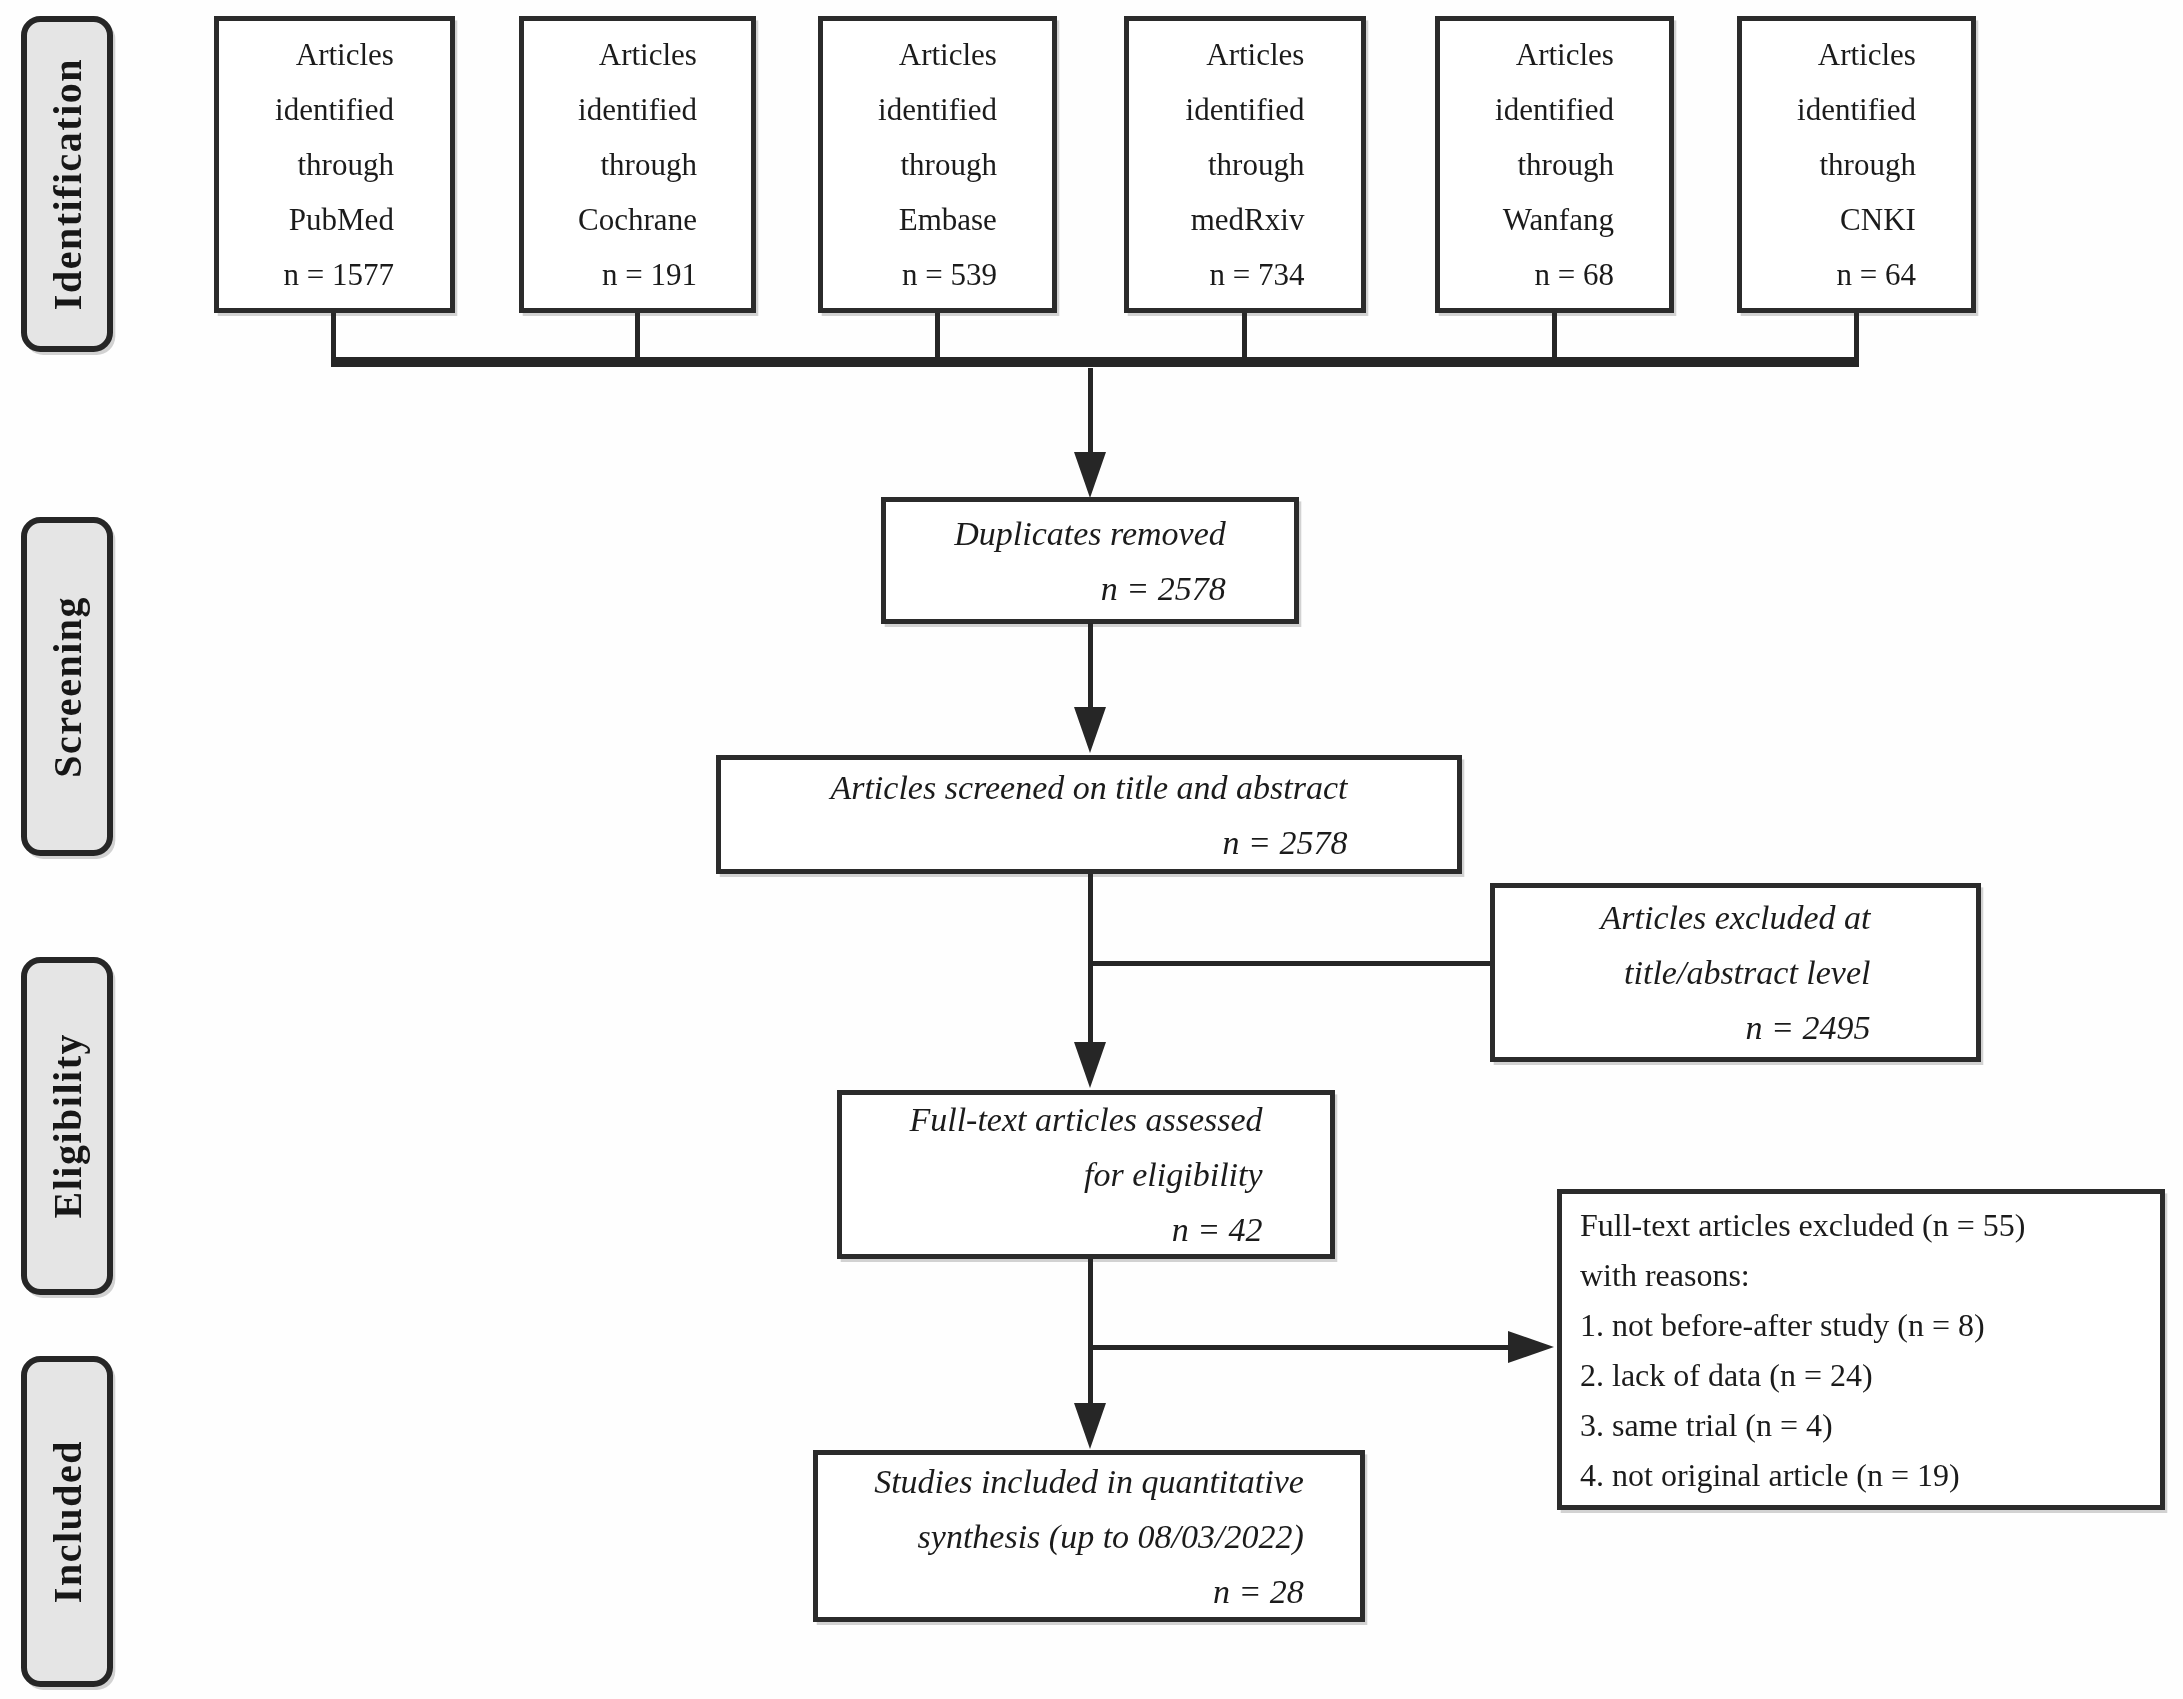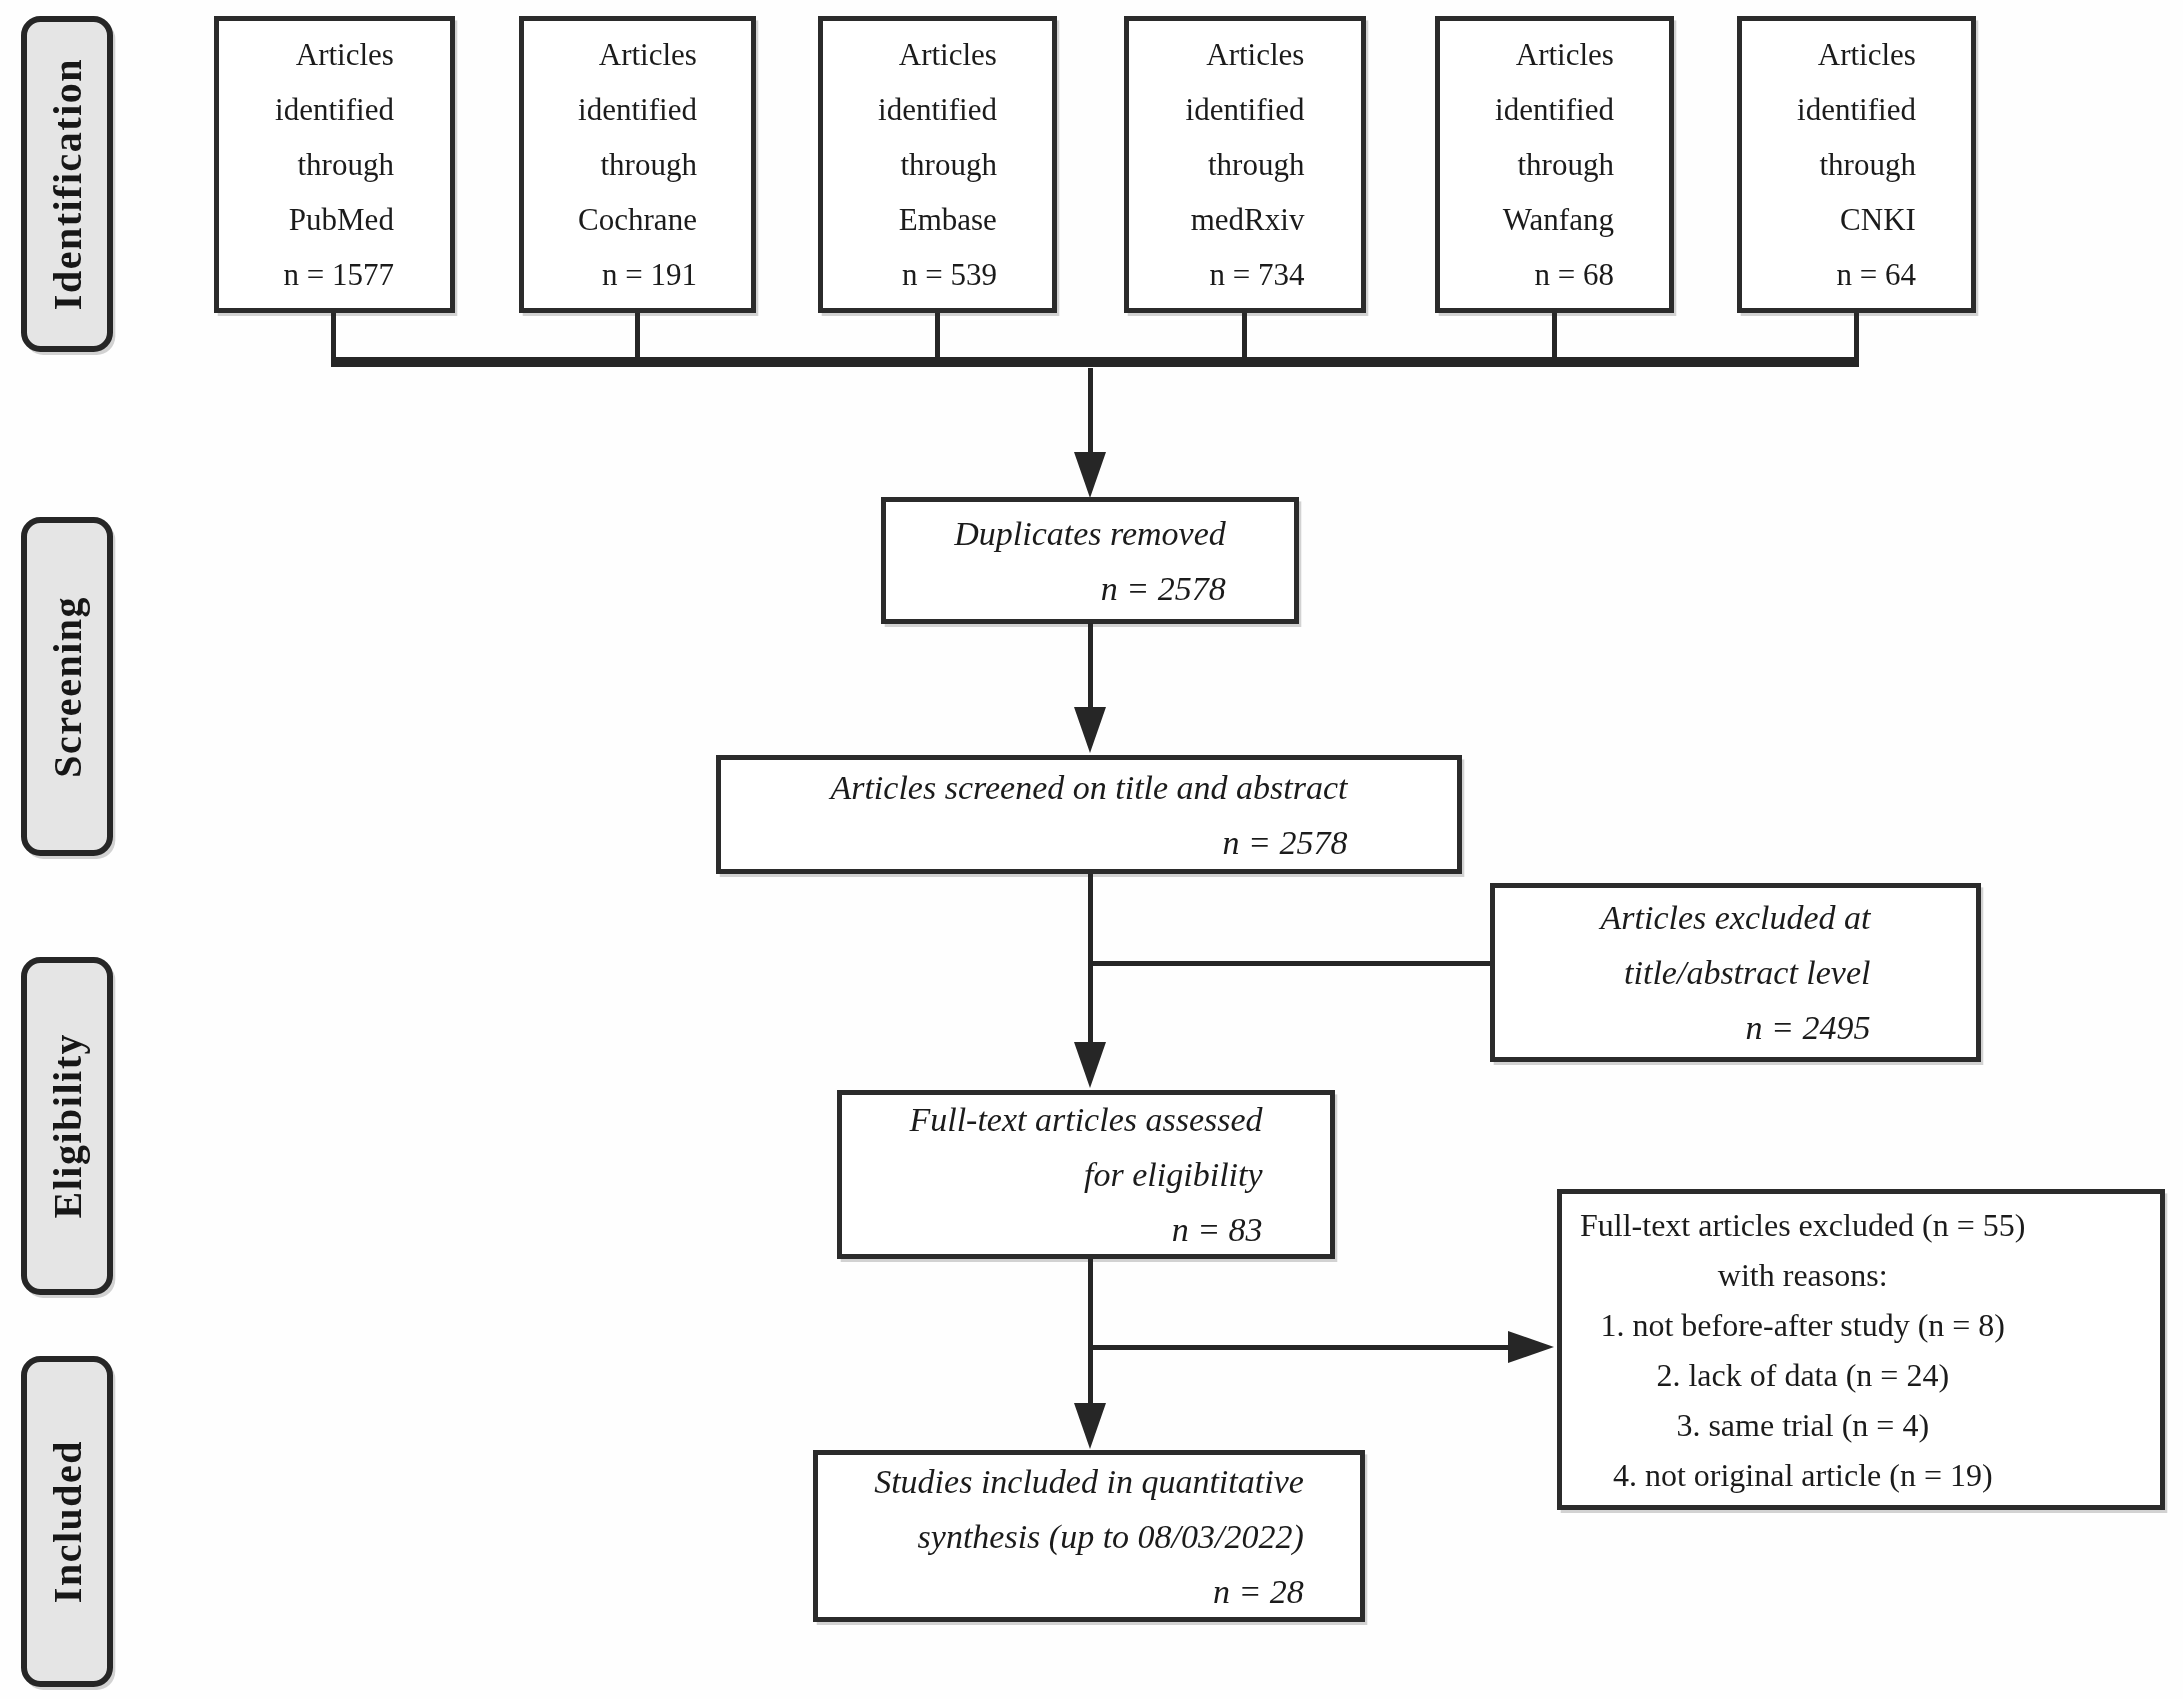--- a/index.html
+++ b/index.html
@@ -10,21 +10,21 @@
   }
   .node {
     position:absolute; background:#ffffff; border:5.2px solid #2b2b2b;
     display:flex; align-items:center; justify-content:center;
     box-shadow:3px 3.7px 0 -0.7px rgba(140,140,140,.38);
   }
   .node-text { white-space:pre-line; text-align:right; }
   .src .node-text  { font-size:31px; line-height:55px; }
   .mid .node-text  { font-size:34px; line-height:55px;font-style:italic; }
   .excl-list { align-items:flex-start; justify-content:flex-start; padding:6px 18px; }
-  .excl-list .node-text { text-align:center; font-size:32px; line-height:50px; }
+  .excl-list .node-text { text-align:left; font-size:32px; line-height:50px; }
   .side-label {
     position:absolute; left:21px; width:92px; background:#e5e5e5;
     border:6.7px solid #262626; border-radius:19.4px;
     display:flex; align-items:center; justify-content:center;
     box-shadow:3px 3.7px 0 -0.7px rgba(140,140,140,.38);
   }
   .vtext {
     writing-mode:vertical-rl; transform:rotate(180deg);
     font-weight:bold; font-size:40px; letter-spacing:1.5px; white-space:nowrap; color:#171717;
   }
@@ -132,21 +132,21 @@
 
   <div class="node mid" style="left:1490px;top:883px;width:491px;height:179px">
     <span class="node-text">Articles excluded at
 title/abstract level
 n = 2495</span>
   </div>
 
   <div class="node mid" style="left:837px;top:1090px;width:498px;height:169px">
     <span class="node-text">Full-text articles assessed
 for eligibility
-n = 83</span>
+n = 42</span>
   </div>
 
   <div class="line" style="left:1088px;top:1259px;width:5.2px;height:146px"></div>
   <div class="line" style="left:1090px;top:1345px;width:419px;height:5.2px"></div>
   <div class="arrow-right" style="left:1508px;top:1331px"></div>
   <div class="arrow-down" style="left:1074px;top:1403px"></div>
 
   <div class="node excl-list" style="left:1557px;top:1189px;width:608px;height:321px">
     <span class="node-text">Full-text articles excluded (n = 55)
 with reasons:

